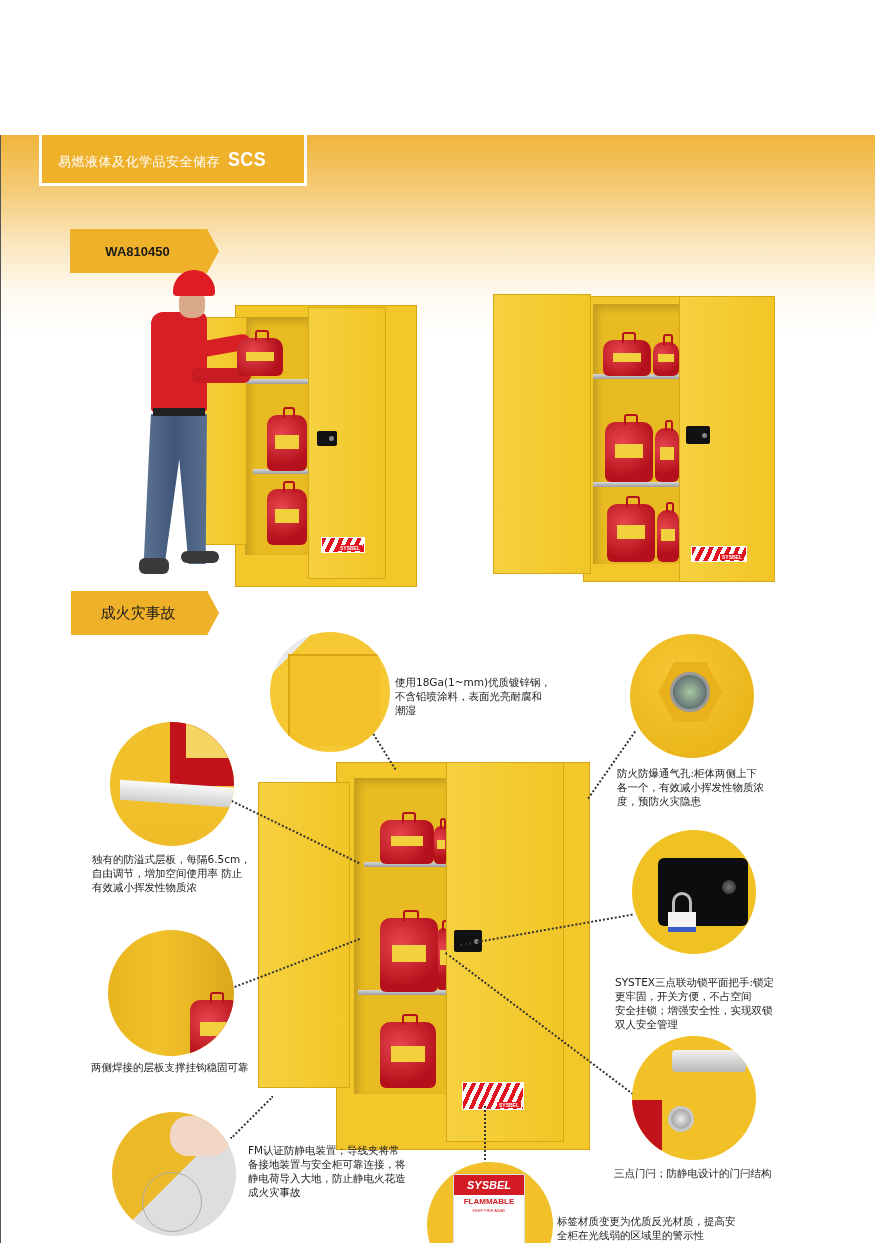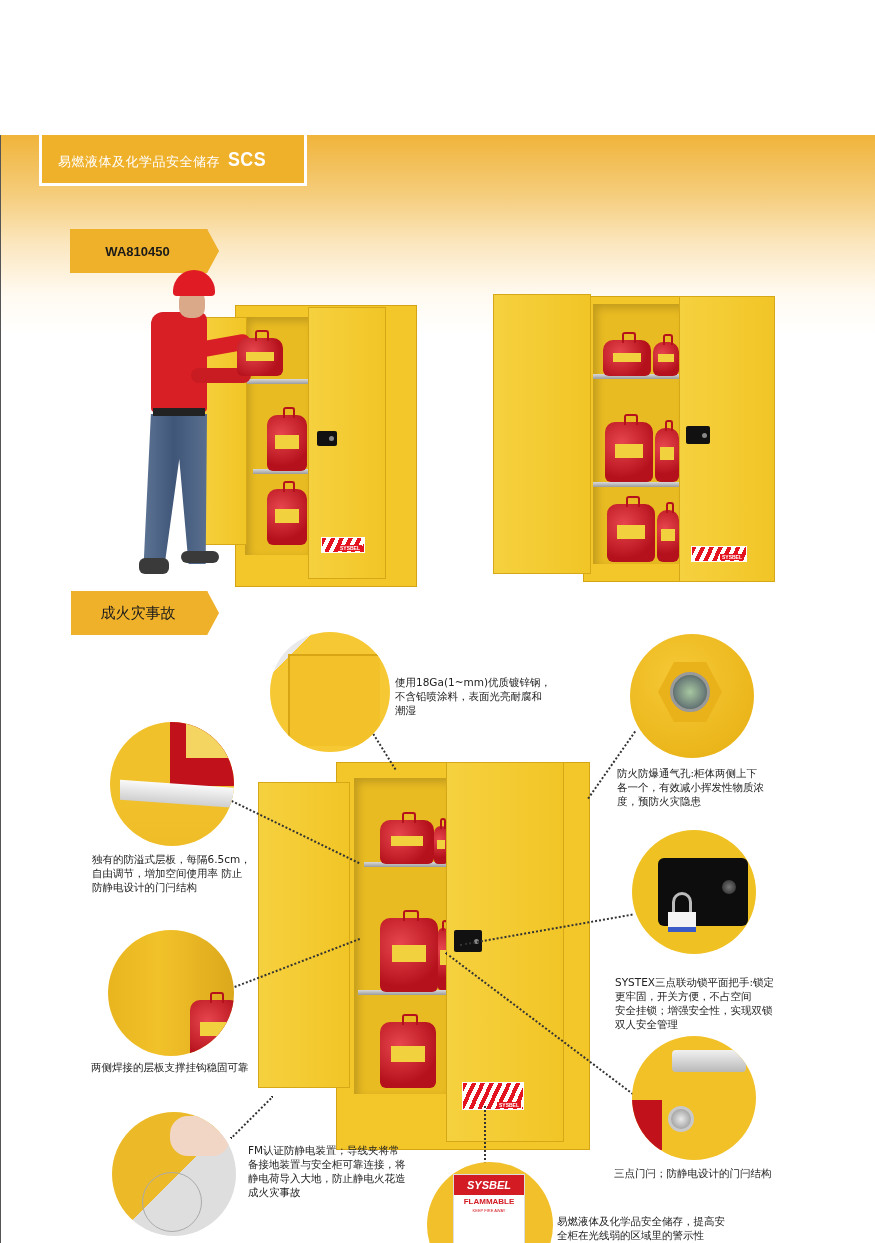--- a/index.html
+++ b/index.html
@@ -219,36 +219,36 @@
     <div>潮湿</div>
 </div>
 <div class="caption" style="left:617px;top:766px;">
   <div>防火防爆通气孔:柜体两侧上下</div>
     <div>各一个，有效减小挥发性物质浓</div>
     <div>度，预防火灾隐患</div>
 </div>
 <div class="caption" style="left:92px;top:852px;">
   <div>独有的防溢式层板，每隔6.5cm，</div>
     <div>自由调节，增加空间使用率 防止</div>
-    <div>防静电设计的门闩结构</div>
+    <div>有效减小挥发性物质浓</div>
 </div>
 <div class="caption" style="left:615px;top:975px;">
   <div>SYSTEX三点联动锁平面把手:锁定</div>
     <div>更牢固，开关方便，不占空间</div>
     <div>安全挂锁；增强安全性，实现双锁</div>
     <div>双人安全管理</div>
 </div>
 <div class="caption" style="left:91px;top:1060px;">
   <div>两侧焊接的层板支撑挂钩稳固可靠</div>
 </div>
 <div class="caption" style="left:614px;top:1166px;text-align:right;">
   <div>三点门闩；防静电设计的门闩结构</div>
 </div>
 <div class="caption" style="left:248px;top:1143px;">
   <div>FM认证防静电装置；导线夹将常</div>
     <div>备接地装置与安全柜可靠连接，将</div>
     <div>静电荷导入大地，防止静电火花造</div>
     <div>成火灾事故</div>
 </div>
 <div class="caption" style="left:557px;top:1214px;">
-  <div>易燃液体及化学品安全储存，提高安</div>
+  <div>标签材质变更为优质反光材质，提高安</div>
     <div>全柜在光线弱的区域里的警示性</div>
 </div>
 
 </body></html>

